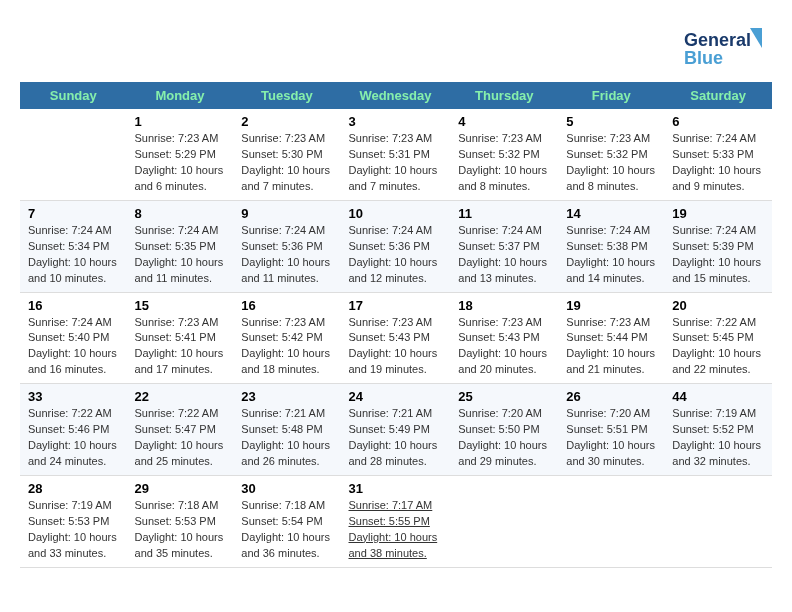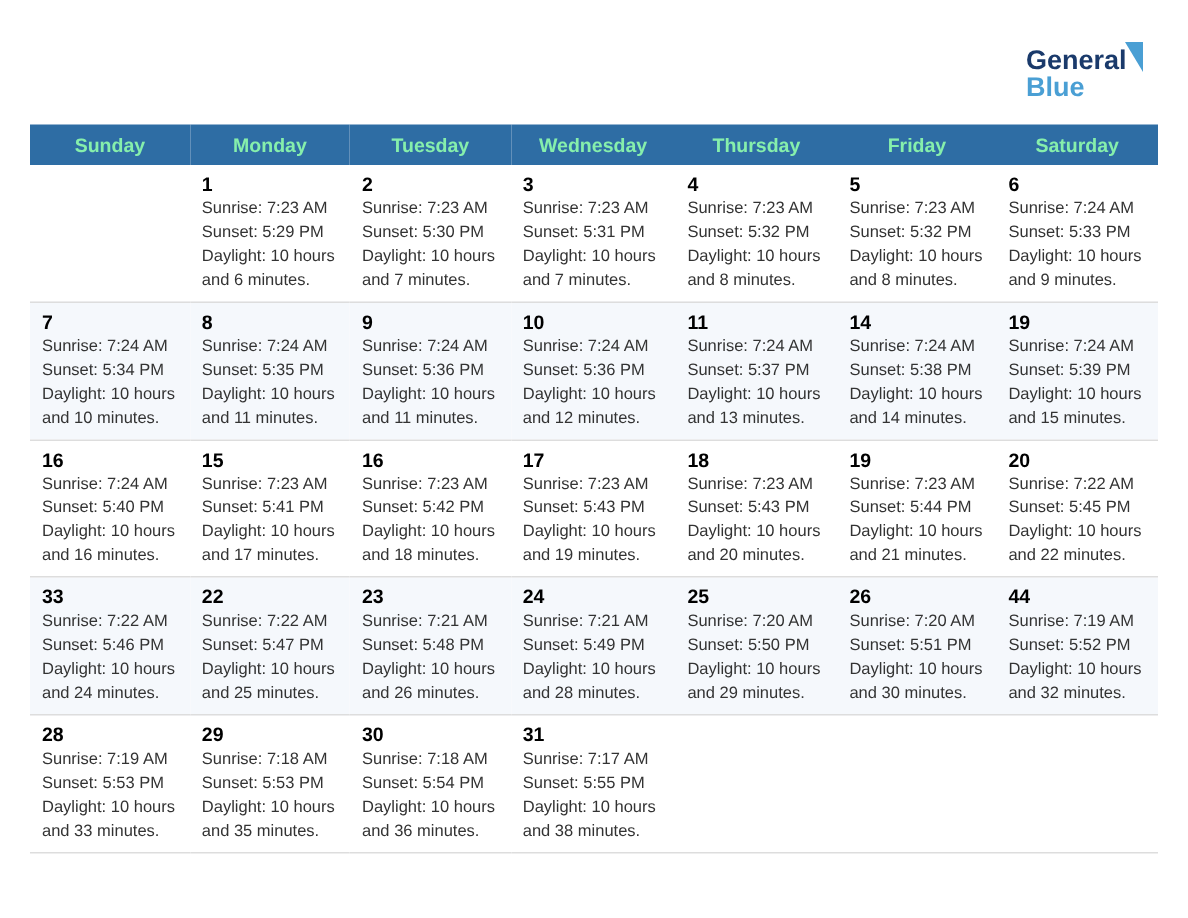--- a/index.html
+++ b/index.html
@@ -320,21 +320,21 @@
         </td>
         <td>
           <span class="day-num">30</span>
           <div class="day-info" style="white-space: pre-line;">Sunrise: 7:18 AM
 Sunset: 5:54 PM
 Daylight: 10 hours
 and 36 minutes.</div>
         </td>
         <td>
           <span class="day-num">31</span>
-          <div class="day-info" style="white-space: pre-line;">Sunrise: 7:17 AM
+          <div class="day-info" style="white-space: pre-line; text-decoration: underline;">Sunrise: 7:17 AM
 Sunset: 5:55 PM
 Daylight: 10 hours
 and 38 minutes.</div>
         </td>
         <td></td>
         <td></td>
         <td></td>
       </tr>
     </tbody>
 </table>

